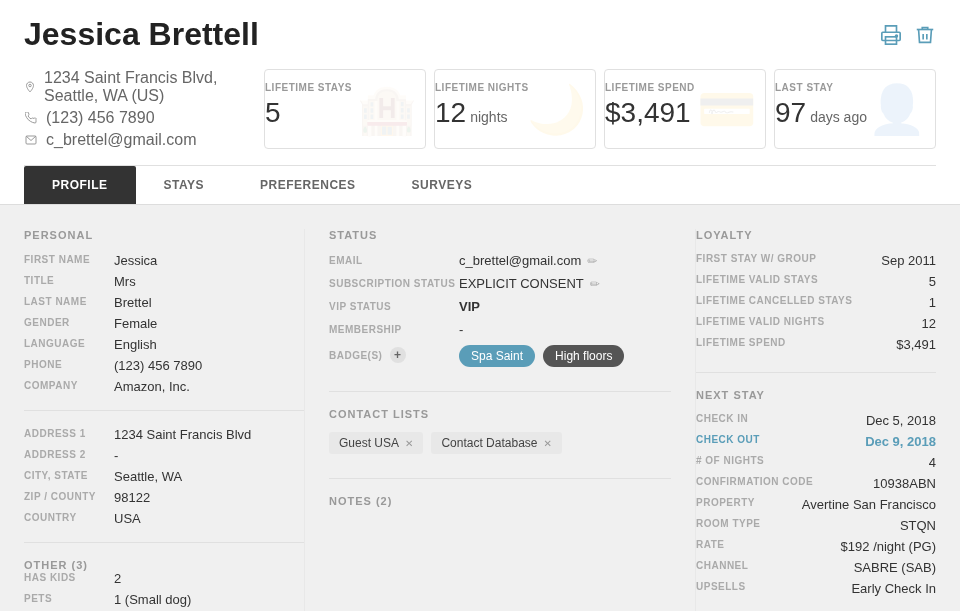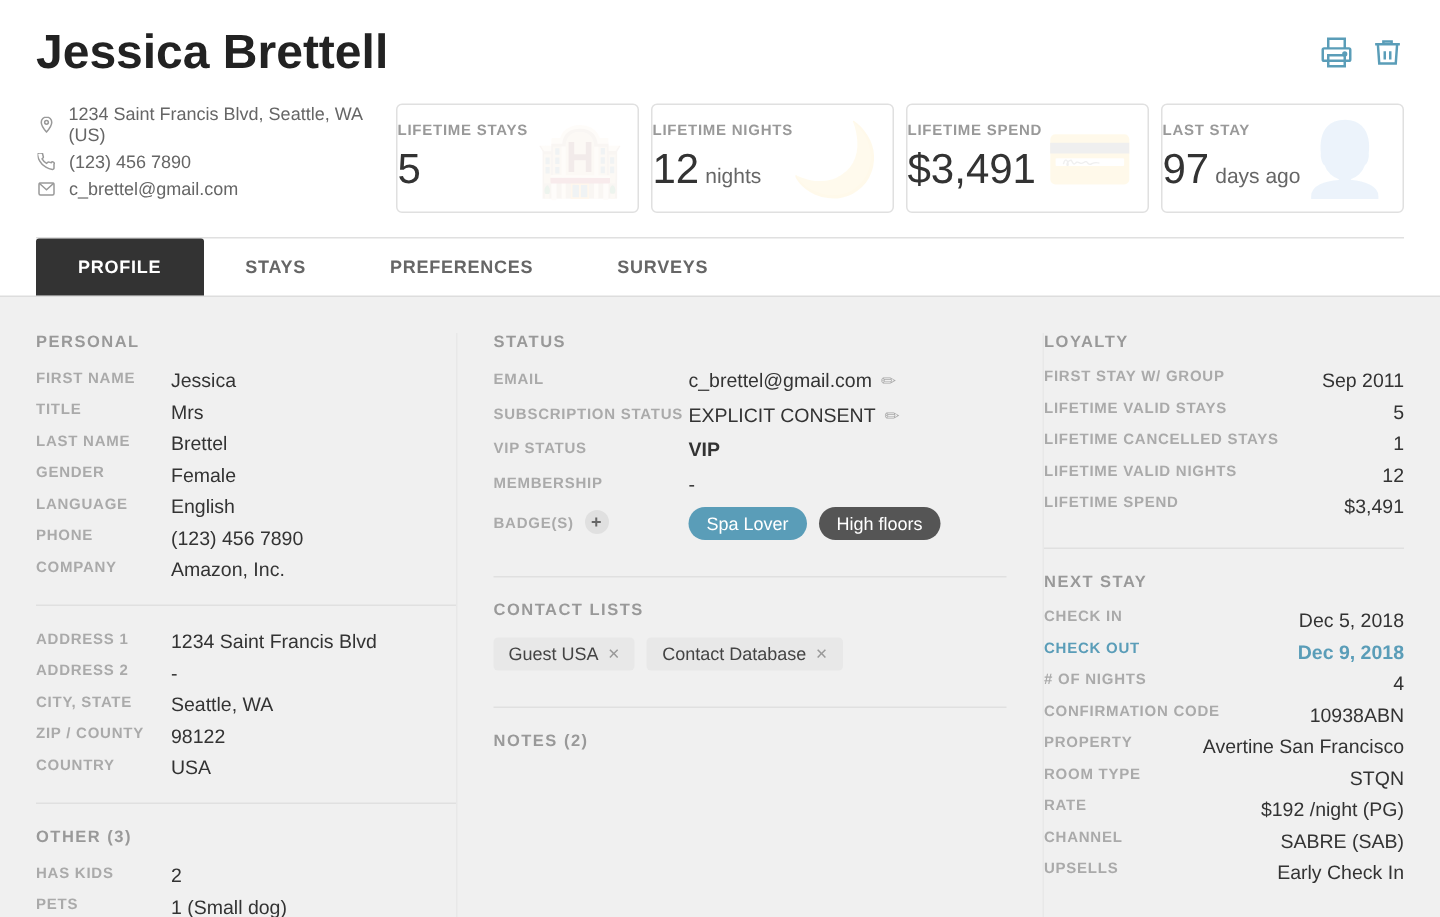--- a/index.html
+++ b/index.html
@@ -8,21 +8,21 @@
     .page-wrapper { width: 960px; min-height: 611px; background: #f0f0f0; }
     
     
     .header { background: #fff; padding: 16px 24px 0 24px; border-bottom: 1px solid #ddd; }
     .header-top { display: flex; justify-content: space-between; align-items: flex-start; margin-bottom: 16px; }
     .guest-name { font-size: 32px; font-weight: 700; color: #222; }
     .header-actions { display: flex; gap: 12px; align-items: center; padding-top: 8px; }
     .header-action-btn { background: none; border: none; cursor: pointer; color: #5a9db8; }
     
     .contact-info { display: flex; flex-direction: column; gap: 4px; margin-bottom: 16px; }
-    .contact-row { display: flex; align-items: center; gap: 8px; color: #666; font-size: 12px; }
+    .contact-row { display: flex; align-items: center; gap: 8px; color: #666; font-size: 16px; }
     .contact-icon { width: 14px; height: 14px; display: inline-flex; align-items: center; justify-content: center; color: #999; }
     
     
     .stats-row { display: flex; gap: 8px; margin-left: 240px; margin-bottom: 16px; }
     .stat-card { background: #fff; border: 1px solid #e0e0e0; border-radius: 4px; padding: 12px 0; flex: 1; position: relative; overflow: hidden; }
     .stat-label { font-size: 10px; font-weight: 600; color: #999; text-transform: uppercase; letter-spacing: 0.5px; margin-bottom: 4px; }
     .stat-value { font-size: 28px; font-weight: 300; color: #333; display: flex; align-items: baseline; gap: 4px; }
     .stat-unit { font-size: 14px; font-weight: 400; color: #666; }
     .stat-bg-icon { position: absolute; right: 8px; top: 50%; transform: translateY(-50%); opacity: 0.08; font-size: 48px; }
     
@@ -34,21 +34,21 @@
     
     .content { display: flex; gap: 0; padding: 24px; }
     
     
     .left-col { width: 280px; flex-shrink: 0; }
     .section-title { font-size: 11px; font-weight: 700; color: #999; text-transform: uppercase; letter-spacing: 1px; margin-bottom: 12px; }
     .field-row { display: flex; margin-bottom: 6px; }
     .field-label { width: 90px; font-size: 10px; font-weight: 600; color: #aaa; text-transform: uppercase; letter-spacing: 0.5px; flex-shrink: 0; padding-top: 1px; }
     .field-value { font-size: 13px; color: #333; }
     .section-divider { border: none; border-top: 1px solid #e0e0e0; margin: 16px 0; }
-    .other-title { font-size: 11px; font-weight: 700; color: #999; text-transform: uppercase; letter-spacing: 1px; margin-bottom: 12px; }
+    .other-title { font-size: 11px; font-weight: 700; color: #999; text-transform: uppercase; letter-spacing: 1px; }
     
     
     .mid-col { flex: 1; padding: 0 24px; border-left: 1px solid #e8e8e8; border-right: 1px solid #e8e8e8; }
     .status-section { margin-bottom: 24px; }
     .status-field-row { display: flex; margin-bottom: 8px; align-items: flex-start; }
     .status-label { width: 130px; font-size: 10px; font-weight: 600; color: #aaa; text-transform: uppercase; letter-spacing: 0.5px; flex-shrink: 0; padding-top: 2px; }
     .status-value { font-size: 13px; color: #333; display: flex; align-items: center; gap: 6px; }
     .edit-icon { color: #aaa; cursor: pointer; font-size: 12px; }
     .vip-badge { font-size: 13px; font-weight: 600; color: #333; }
     .badge-pill { display: inline-block; padding: 4px 12px; border-radius: 16px; font-size: 12px; font-weight: 500; cursor: pointer; }
@@ -293,21 +293,21 @@
         <div class="status-field-row">
           <span class="status-label">MEMBERSHIP</span>
           <span>-</span>
         </div>
 
         <div class="status-field-row">
           <span class="status-label">BADGE(S)
             <span class="list-tag-add" style="display:inline-flex; font-size:12px; width:16px; height:16px; margin-left:4px;">+</span>
           </span>
           <div class="badges-row" id="badges-container">
-              <span class="badge-pill badge-teal">Spa Lover</span>
+              <span class="badge-pill badge-teal">Spa Saint</span>
               <span class="badge-pill badge-dark">High floors</span>
             </div>
         </div>
       </div>
 
       <hr class="section-divider">
 
       <div class="contact-lists-section">
         <div class="section-title">CONTACT LISTS</div>
         <div class="list-tags" id="contact-lists-container">

